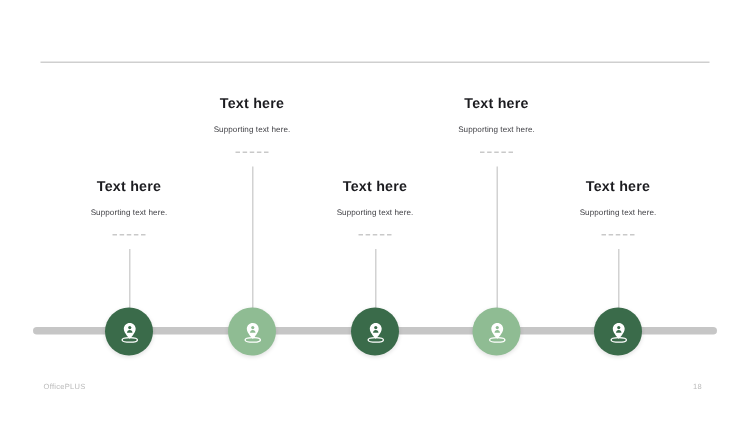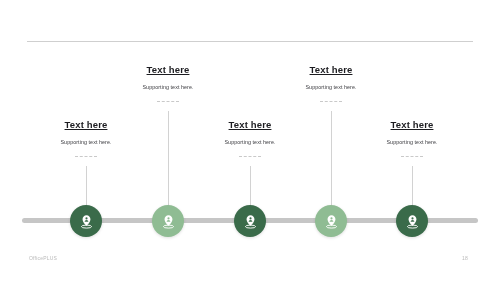--- a/index.html
+++ b/index.html
@@ -72,21 +72,20 @@
     text-align: center;
     transform: translateX(-50%);
   }
   .tblock .title {
     font-size: 9.5px;
     font-weight: bold;
     color: #1c1c20;
     letter-spacing: 0.15px;
     line-height: 12px;
     margin: 0;
-    text-decoration: underline;
   }
   .tblock .sub {
     font-size: 5.4px;
     color: #3d3d42;
     line-height: 8px;
     margin: 7px 0 0 0;
     letter-spacing: 0.05px;
   }
   
   .footer-brand {

